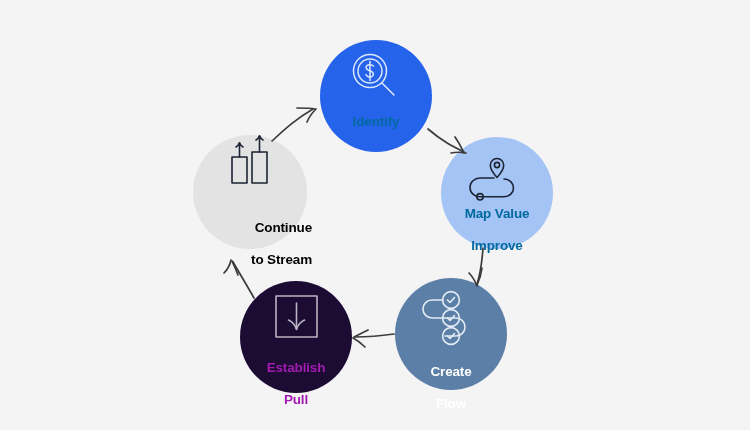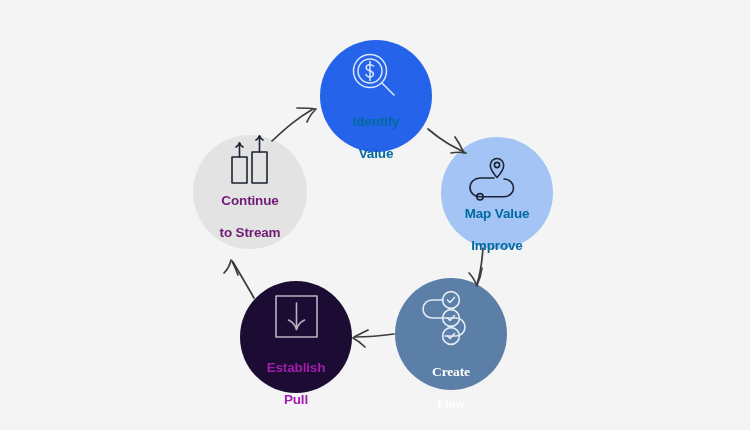--- a/index.html
+++ b/index.html
@@ -124,36 +124,35 @@
       <path d="M 239.5,157 L 239.5,143"></path>
       <path d="M 236,147 C 237.6,146 238.9,144.6 239.5,142.8 C 240.1,144.6 241.4,146 243,147"></path>
       <path d="M 259.5,152 L 259.5,136"></path>
       <path d="M 256,140 C 257.6,139 258.9,137.6 259.5,135.8 C 260.1,137.6 261.4,139 263,140"></path>
     </g>
 
   </svg>
 
   <div class="node-label" style="left:316px; top:98px; width:120px; color:#0369a1;">
     <div>Identify</div>
-    <div>Value</div>
   </div>
 
   <div class="node-label" style="left:437px; top:190px; width:120px; color:#0369a1;">
     <div>Map Value</div>
     <div>Improve</div>
   </div>
 
-  <div class="node-label" style="left:391px; top:348px; width:120px; color:#ffffff;font-family:Liberation Serif, serif;">
+  <div class="node-label" style="left:391px; top:348px; width:120px; color:#ffffff;">
     <div>Create</div>
     <div>Flow</div>
   </div>
 
   <div class="node-label" style="left:236px; top:344px; width:120px; color:#a21caf;">
     <div>Establish</div>
     <div>Pull</div>
   </div>
 
-  <div class="node-label" style="left:188px; top:177px; width:124px; color:#701a75;">
+  <div class="node-label" style="left:188px; top:204px; width:124px; color:#000000;text-align:right;">
     <div>Continue</div>
     <div>to Stream</div>
   </div>
 
 </div>
 
 </body></html>

